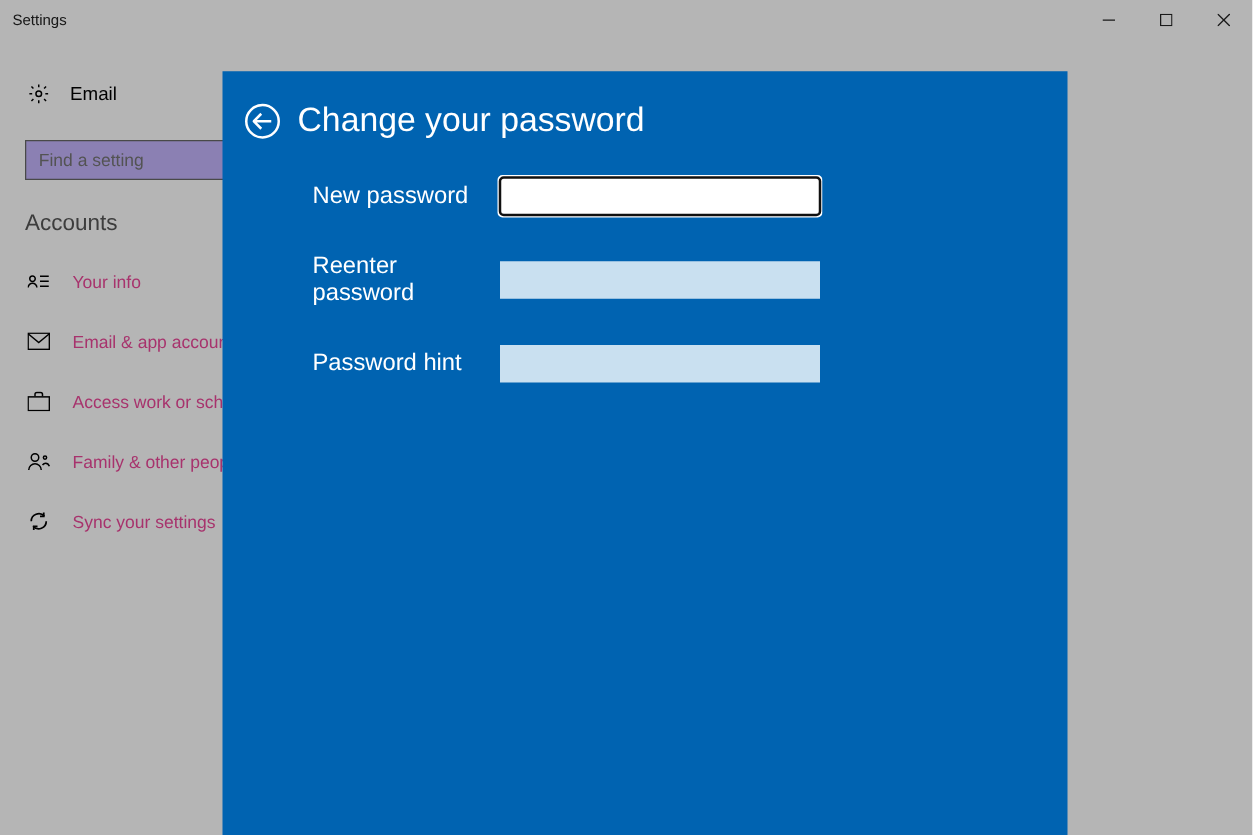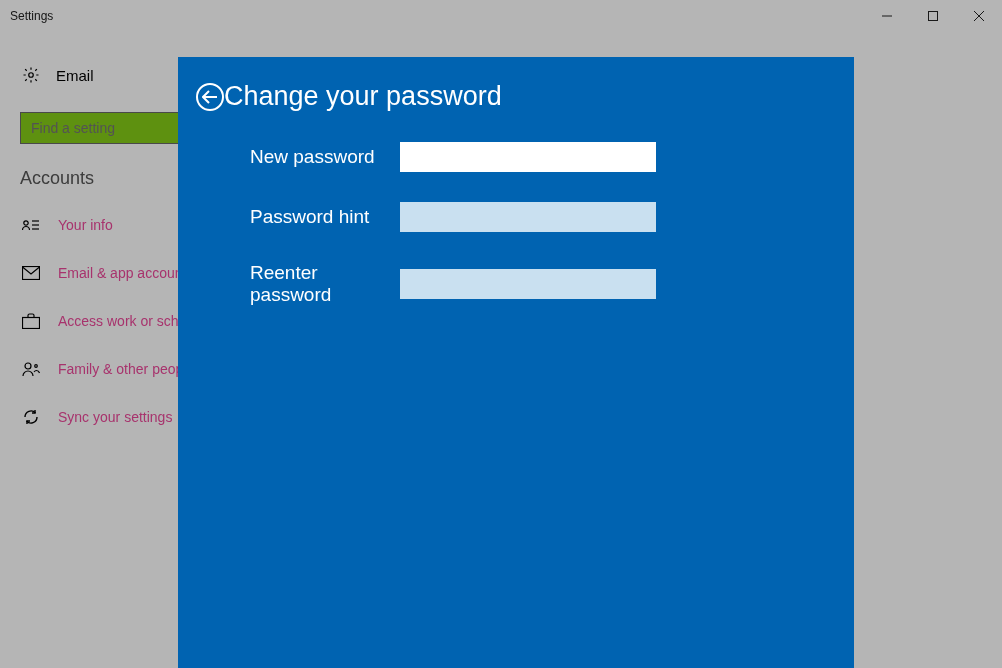--- a/index.html
+++ b/index.html
@@ -23,21 +23,21 @@
   .content { flex: 1; display: flex; }
   .sidebar { width: 300px; padding-top: 28px; }
   .home-row {
     display: flex; align-items: center; gap: 16px;
     padding: 0 0 0 22px; height: 30px; margin-bottom: 22px;
     font-size: 15px; color: #000;
   }
   .search-wrap { padding: 0 20px 24px 20px; }
   .search-input {
     width: 252px; height: 32px; padding: 0 10px;
-    border: 1px solid #666; font-size: 14px; color: #555; background: #84cc16;
+    border: 1px solid #666; font-size: 14px; color: #555; background: #c4b5fd;
   }
   .section-header {
     padding: 0 0 12px 20px; font-size: 18px; color: #555;
   }
   .nav-item {
     display: flex; align-items: center; gap: 18px;
     height: 48px; padding-left: 22px; font-size: 14px; color: #ec4899;
     position: relative;
   }
   .nav-item.active { color: #0066b4; }
@@ -56,21 +56,21 @@
 
   
   .modal {
     position: absolute;
     left: 178px; top: 57px; right: 148px; bottom: 0;
     background: #0063b1;
     color: #fff;
     padding: 24px 36px 0 18px;
   }
   .modal-header {
-    display: flex; align-items: center; margin-bottom: 30px;
+    display: flex; align-items: center; gap: 14px; margin-bottom: 30px;
   }
   .back-btn {
     width: 28px; height: 28px; border: 2px solid #fff; border-radius: 50%;
     display: flex; align-items: center; justify-content: center;
   }
   .modal-title { font-size: 27px; font-weight: 300; }
   .form { padding-left: 54px; }
   .form-row {
     display: flex; align-items: center; margin-bottom: 30px;
   }
@@ -197,21 +197,21 @@
     </div>
     <div class="modal-title">Change your password</div>
   </div>
 
   <div class="form">
     <div class="form-row">
       <div class="form-label">New password</div>
       <input type="password" class="form-input active" autofocus="" value="" style="">
     </div>
     <div class="form-row">
+      <div class="form-label">Reenter password</div>
+      <input type="password" class="form-input inactive" value="" style="">
+    </div>
+    <div class="form-row">
       <div class="form-label">Password hint</div>
       <input type="text" class="form-input inactive" value="" style="">
     </div>
-    <div class="form-row">
-      <div class="form-label">Reenter password</div>
-      <input type="password" class="form-input inactive" value="" style="">
-    </div>
   </div>
 </div>
 
 </body></html>

